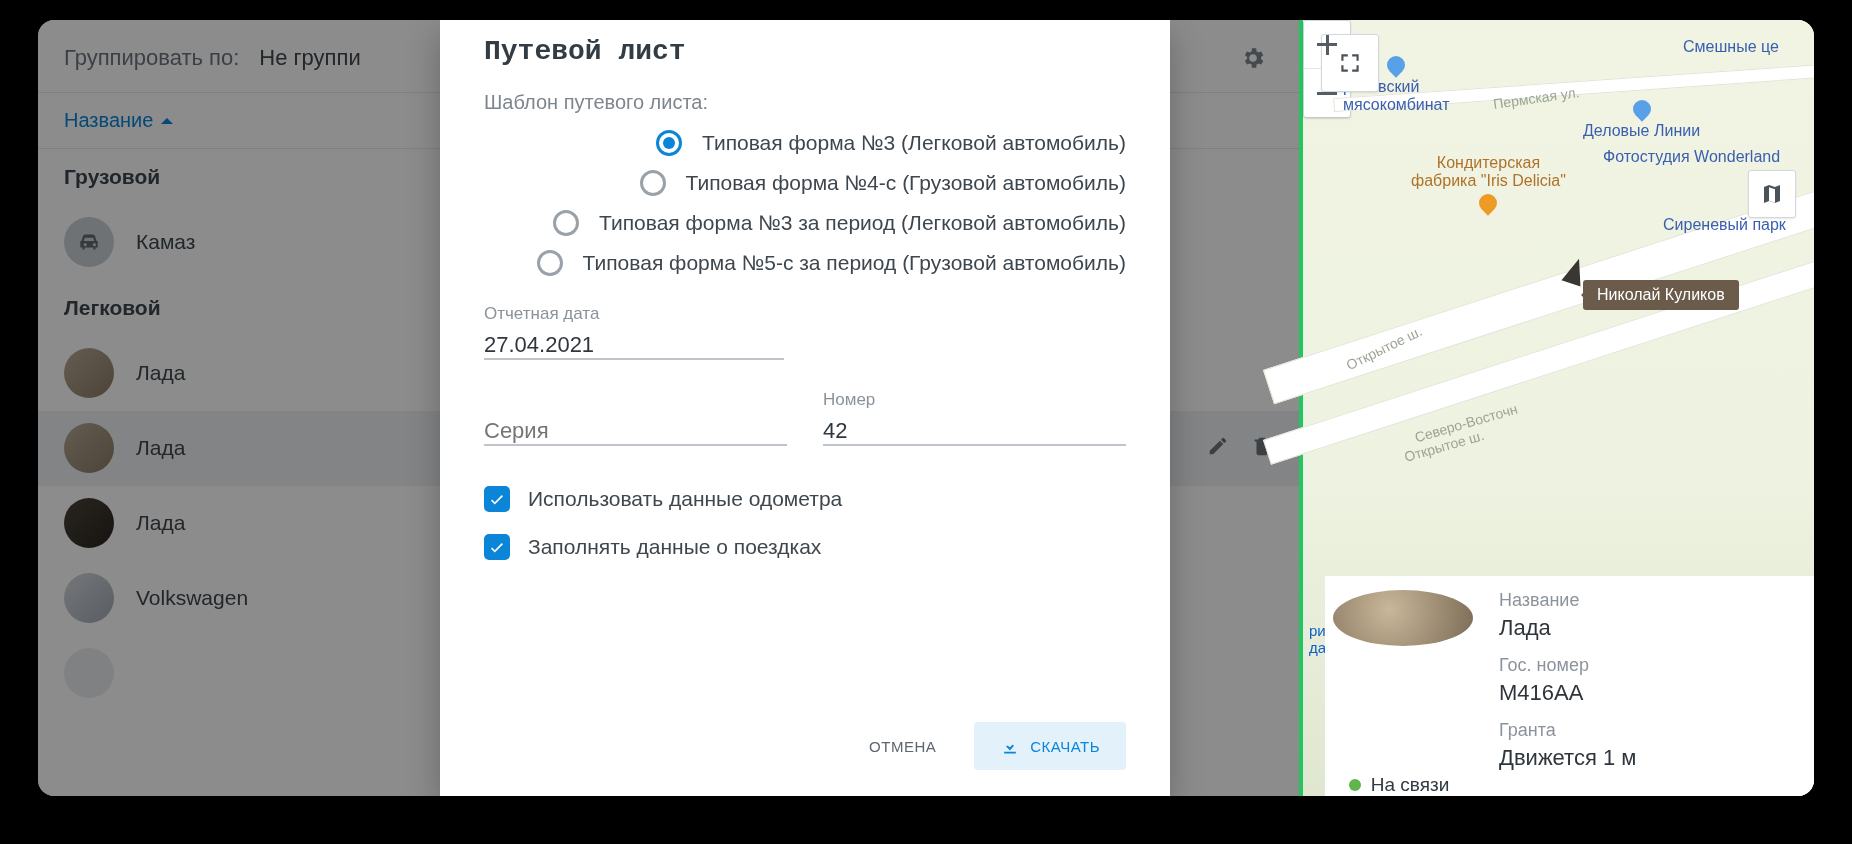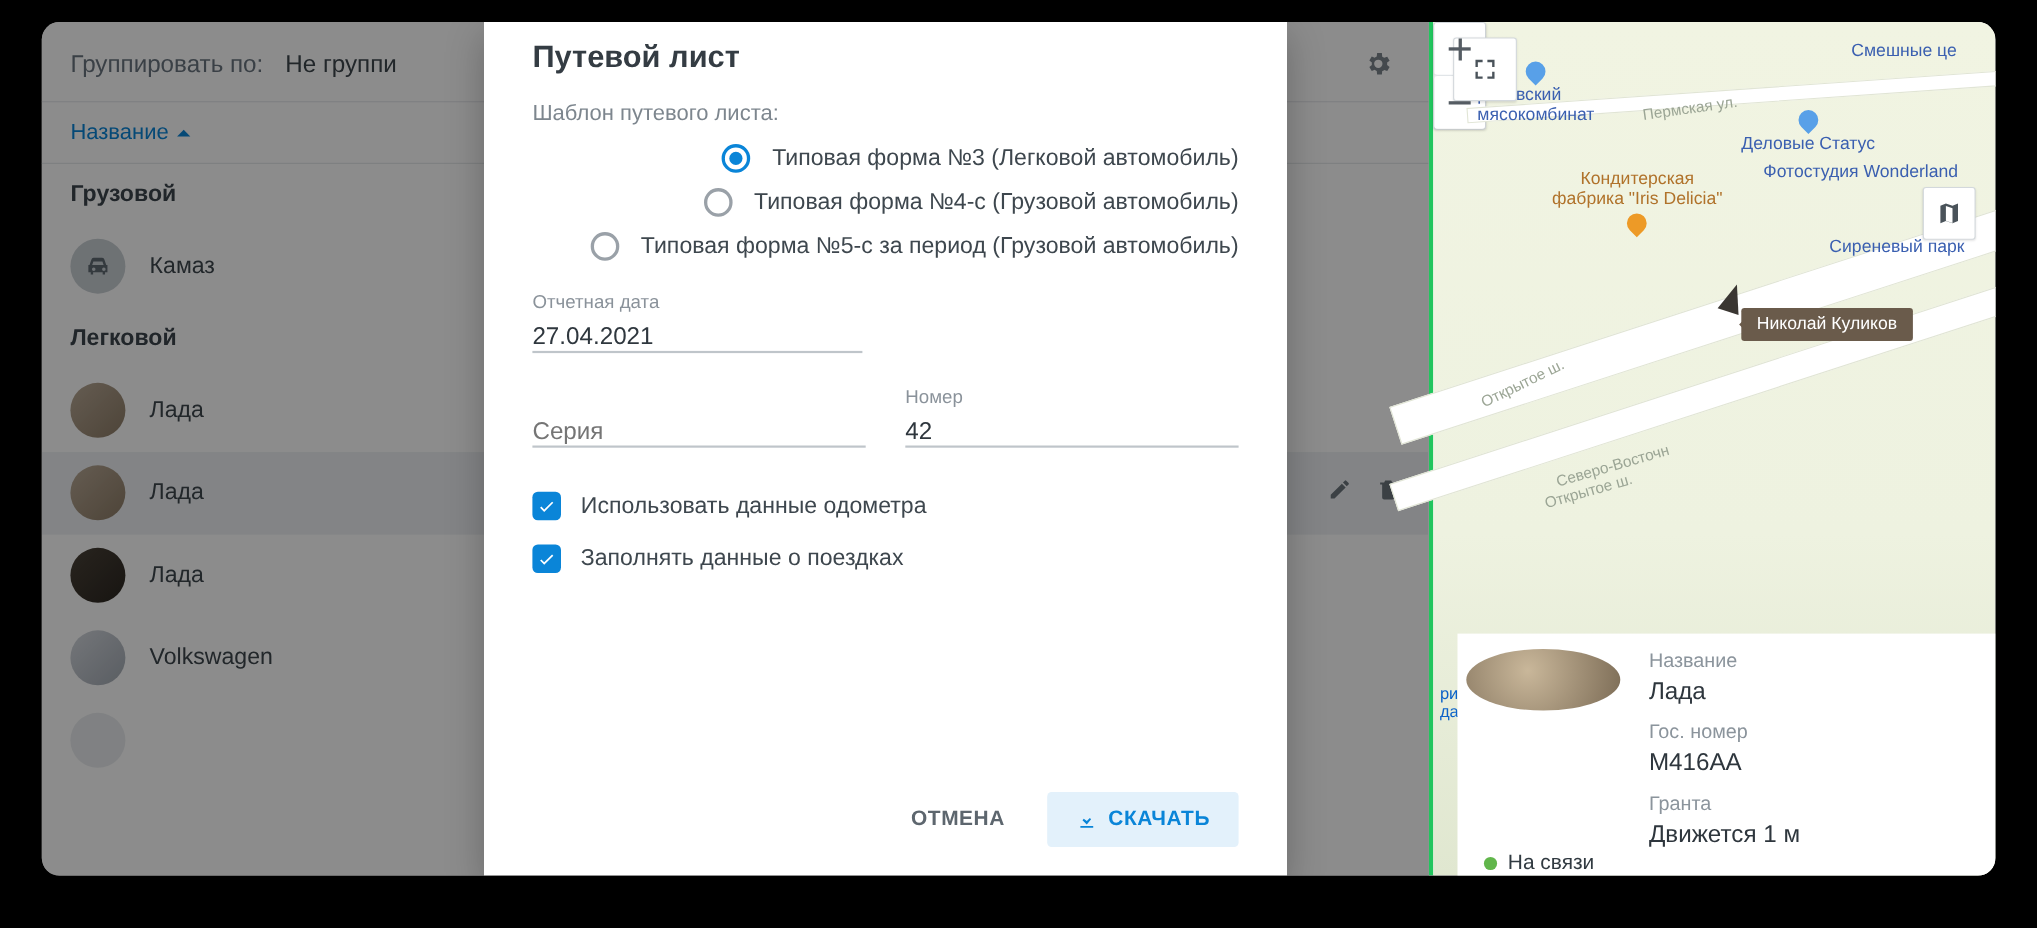--- a/index.html
+++ b/index.html
@@ -67,38 +67,38 @@
     position:absolute;inset:0;background:var(--overlay);
   }
 
   
   .modal{
     position:absolute;left:402px;top:0;width:730px;height:100%;
     background:#fff;box-shadow:0 12px 32px rgba(0,0,0,.25);
     display:flex;flex-direction:column;
   }
   .modal-inner{padding:14px 44px 26px 44px;display:flex;flex-direction:column;gap:6px;height:100%;}
-  .modal h1{font-size:28px;font-weight:700;margin:2px 0 18px 0;color:#343c43;}
+  .modal h1{font-size:28px;font-weight:700;margin:2px 0 18px 0;color:#343c43;font-family:Liberation Mono, monospace;}
   .sect-lbl{font-size:20px;color:#7d868e;margin-bottom:10px;}
   .radios{display:flex;flex-direction:column;gap:14px;margin-bottom:22px;align-items:flex-end;}
   .radio{display:flex;align-items:center;gap:20px;font-size:21px;cursor:pointer;}
   .r-outer{width:26px;height:26px;border:3px solid #9aa1a8;border-radius:50%;display:flex;align-items:center;justify-content:center;}
   .radio.on .r-outer{border-color:var(--accent);}
   .radio.on .r-outer::after{content:"";width:12px;height:12px;border-radius:50%;background:var(--accent);}
   .field{display:flex;flex-direction:column;gap:4px;}
   .field .fl{font-size:17px;color:#8a929a;}
   .field .fv{font-size:22px;padding:4px 0 0 0;border:none;border-bottom:2px solid #bfc5ca;outline:none;width:100%;background:transparent;color:#2f373e;}
   .pair{display:flex;gap:36px;margin-top:24px;}
   .pair .field{flex:1;}
   .checks{margin-top:34px;display:flex;flex-direction:column;gap:22px;}
   .chk{display:flex;align-items:center;gap:18px;font-size:21px;cursor:pointer;}
   .cb{width:26px;height:26px;border-radius:5px;background:var(--accent);display:flex;align-items:center;justify-content:center;color:#fff;}
   .cb svg{width:18px;height:18px;}
   .modal-actions{margin-top:auto;display:flex;justify-content:flex-end;gap:12px;padding-top:28px;}
-  .btn{font-size:19px;font-weight:700;letter-spacing:.5px;padding:14px 26px;border:none;background:transparent;cursor:pointer;color:#5d666e;border-radius:4px;}
+  .btn{font-size:15px;font-weight:400;letter-spacing:.5px;padding:14px 26px;border:none;background:transparent;cursor:pointer;color:#5d666e;border-radius:4px;}
   .btn.primary{background:#e3f1fb;color:var(--accent);display:flex;align-items:center;gap:10px;}
   .btn.primary svg{width:20px;height:20px;}
 
   
   .mapcanvas{position:absolute;inset:0;}
   .roads{position:absolute;inset:0;}
   .road{position:absolute;background:#fff;border:1px solid #e1e5d5;}
   .diag{transform-origin:left top;height:36px;}
   .poi{position:absolute;font-size:16px;color:#3a5fb0;display:flex;flex-direction:column;align-items:center;white-space:nowrap;}
   .poi.brown{color:#b0722a;}
@@ -229,20 +229,24 @@
             <label class="radio on">
               <span class="r-outer"></span>
               <span>Типовая форма №3 (Легковой автомобиль)</span>
             </label>
             <label class="radio">
               <span class="r-outer"></span>
               <span>Типовая форма №4-с (Грузовой автомобиль)</span>
             </label>
             <label class="radio">
               <span class="r-outer"></span>
+              <span>Типовая форма №3 за период (Легковой автомобиль)</span>
+            </label>
+            <label class="radio">
+              <span class="r-outer"></span>
               <span>Типовая форма №5-с за период (Грузовой автомобиль)</span>
             </label>
           </div>
 
           <div class="field" style="max-width:300px;">
             <span class="fl">Отчетная дата</span>
             <input class="fv" value="27.04.2021" style="">
           </div>
 
           <div class="pair">
@@ -304,21 +308,21 @@
         <div class="poi brown" style="left:108px;top:134px;">
             <span style="white-space:pre;text-align:center;">Кондитерская
 фабрика "Iris Delicia"</span>
             <span class="pin orange" style="margin-top:4px;"></span>
           </div>
         <div class="poi" style="left:380px;top:18px;">
             <span>Смешные це</span>
           </div>
         <div class="poi" style="left:280px;top:80px;">
             <span class="pin"></span>
-            <span>Деловые Статус</span>
+            <span>Деловые Линии</span>
           </div>
         <div class="poi" style="left:300px;top:128px;">
             <span>Фотостудия Wonderland</span>
           </div>
         <div class="poi" style="left:360px;top:196px;">
             <span>Сиреневый парк</span>
           </div>
 
         <span class="street" style="left:190px;top:70px;transform:rotate(-8deg);">Пермская ул.</span>
         <span class="street" style="left:40px;top:320px;transform:rotate(-26deg);">Открытое ш.</span>

